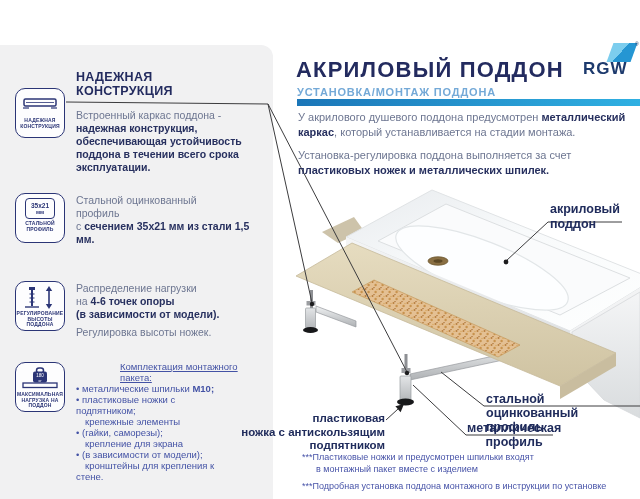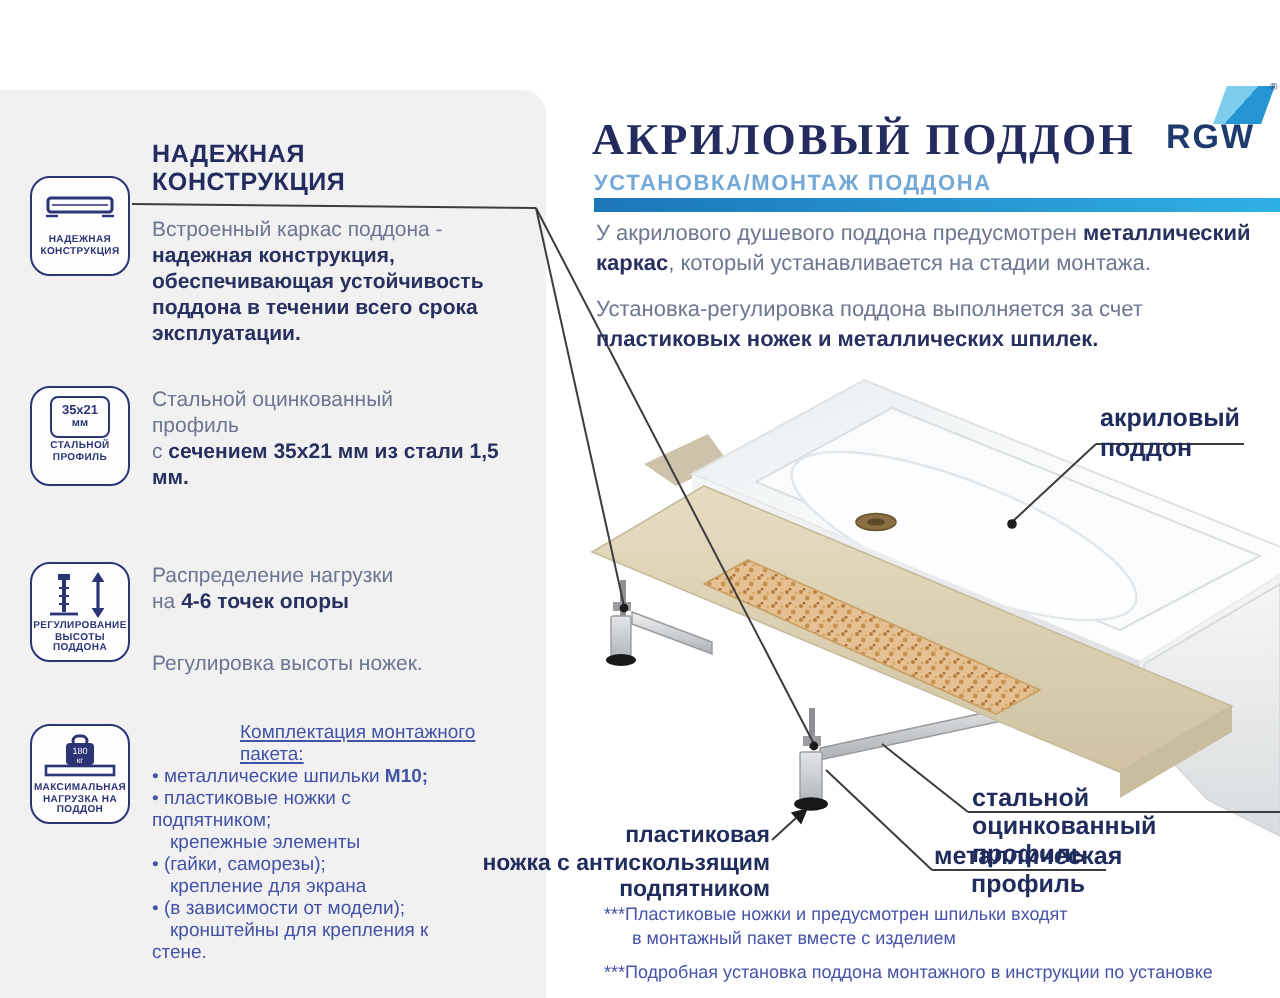--- a/index.html
+++ b/index.html
@@ -33,21 +33,21 @@
     font-size:12.5px;line-height:14px;font-weight:700;color:#232b5f;
     text-transform:uppercase;letter-spacing:.3px;z-index:2;
   }
   .sec-body{font-size:10.5px;line-height:13px;color:#6d7691;width:192px;z-index:2;}
   .sec-body b{color:#27305f;font-weight:700;}
   .kit{font-size:9.5px;line-height:11px;color:#4352a5;width:195px;z-index:2;}
   .kit .t{text-decoration:underline;padding-left:44px;}
   .kit b{font-weight:700;}
   .kit .ind{padding-left:9px;}
   
-  #title{left:296px;top:57px;font-size:22px;font-weight:700;color:#232b5f;letter-spacing:1.2px;z-index:2;font-family:Liberation Serif, serif;}
+  #title{left:296px;top:57px;font-size:22px;font-weight:700;color:#232b5f;letter-spacing:1.2px;z-index:2;}
   #subtitle{left:297px;top:86px;font-size:11px;font-weight:700;color:#74a9d7;letter-spacing:.8px;z-index:2;}
   #accent-bar{left:297px;top:99px;width:343px;height:7px;background:linear-gradient(90deg,#1b76b8,#2fb0e2);z-index:2;}
   
   #logo{left:583px;top:41px;width:56px;height:40px;z-index:2;}
   #logo .flag{
     position:absolute;left:27px;top:2px;width:24px;height:19px;
     transform:skewX(-20deg);
     background:linear-gradient(118deg,#7ccdee 46%,#2596d3 46%);
   }
   #logo .word{position:absolute;left:0;top:18px;font-size:17px;font-weight:700;color:#1d3a6d;letter-spacing:1px;}
@@ -222,20 +222,21 @@
     </svg>
   </div>
   <div class="icon-caption">
     <span>РЕГУЛИРОВАНИЕ</span><br>
     <span>ВЫСОТЫ ПОДДОНА</span>
   </div>
 </div>
 <div class="abs sec-body" style="left:76px;top:282px;">
   <span>Распределение нагрузки</span><br>
   <span>на </span><b>4-6 точек опоры</b><br>
+  <b>(в зависимости от модели).</b>
 </div>
 <div class="abs sec-body" style="left:76px;top:326px;">
   <span>Регулировка высоты ножек.</span>
 </div>
 
 <div class="icon-box" style="top:362px;">
   <div class="icon-glyph">
     <svg width="40" height="26" viewBox="0 0 40 26">
       <rect x="16.5" y="3" width="7" height="5" rx="2.5" fill="none" stroke="#2b3576" stroke-width="1.5"></rect>
       <rect x="13" y="6.5" width="14" height="11" rx="2" fill="#2b3576"></rect>

